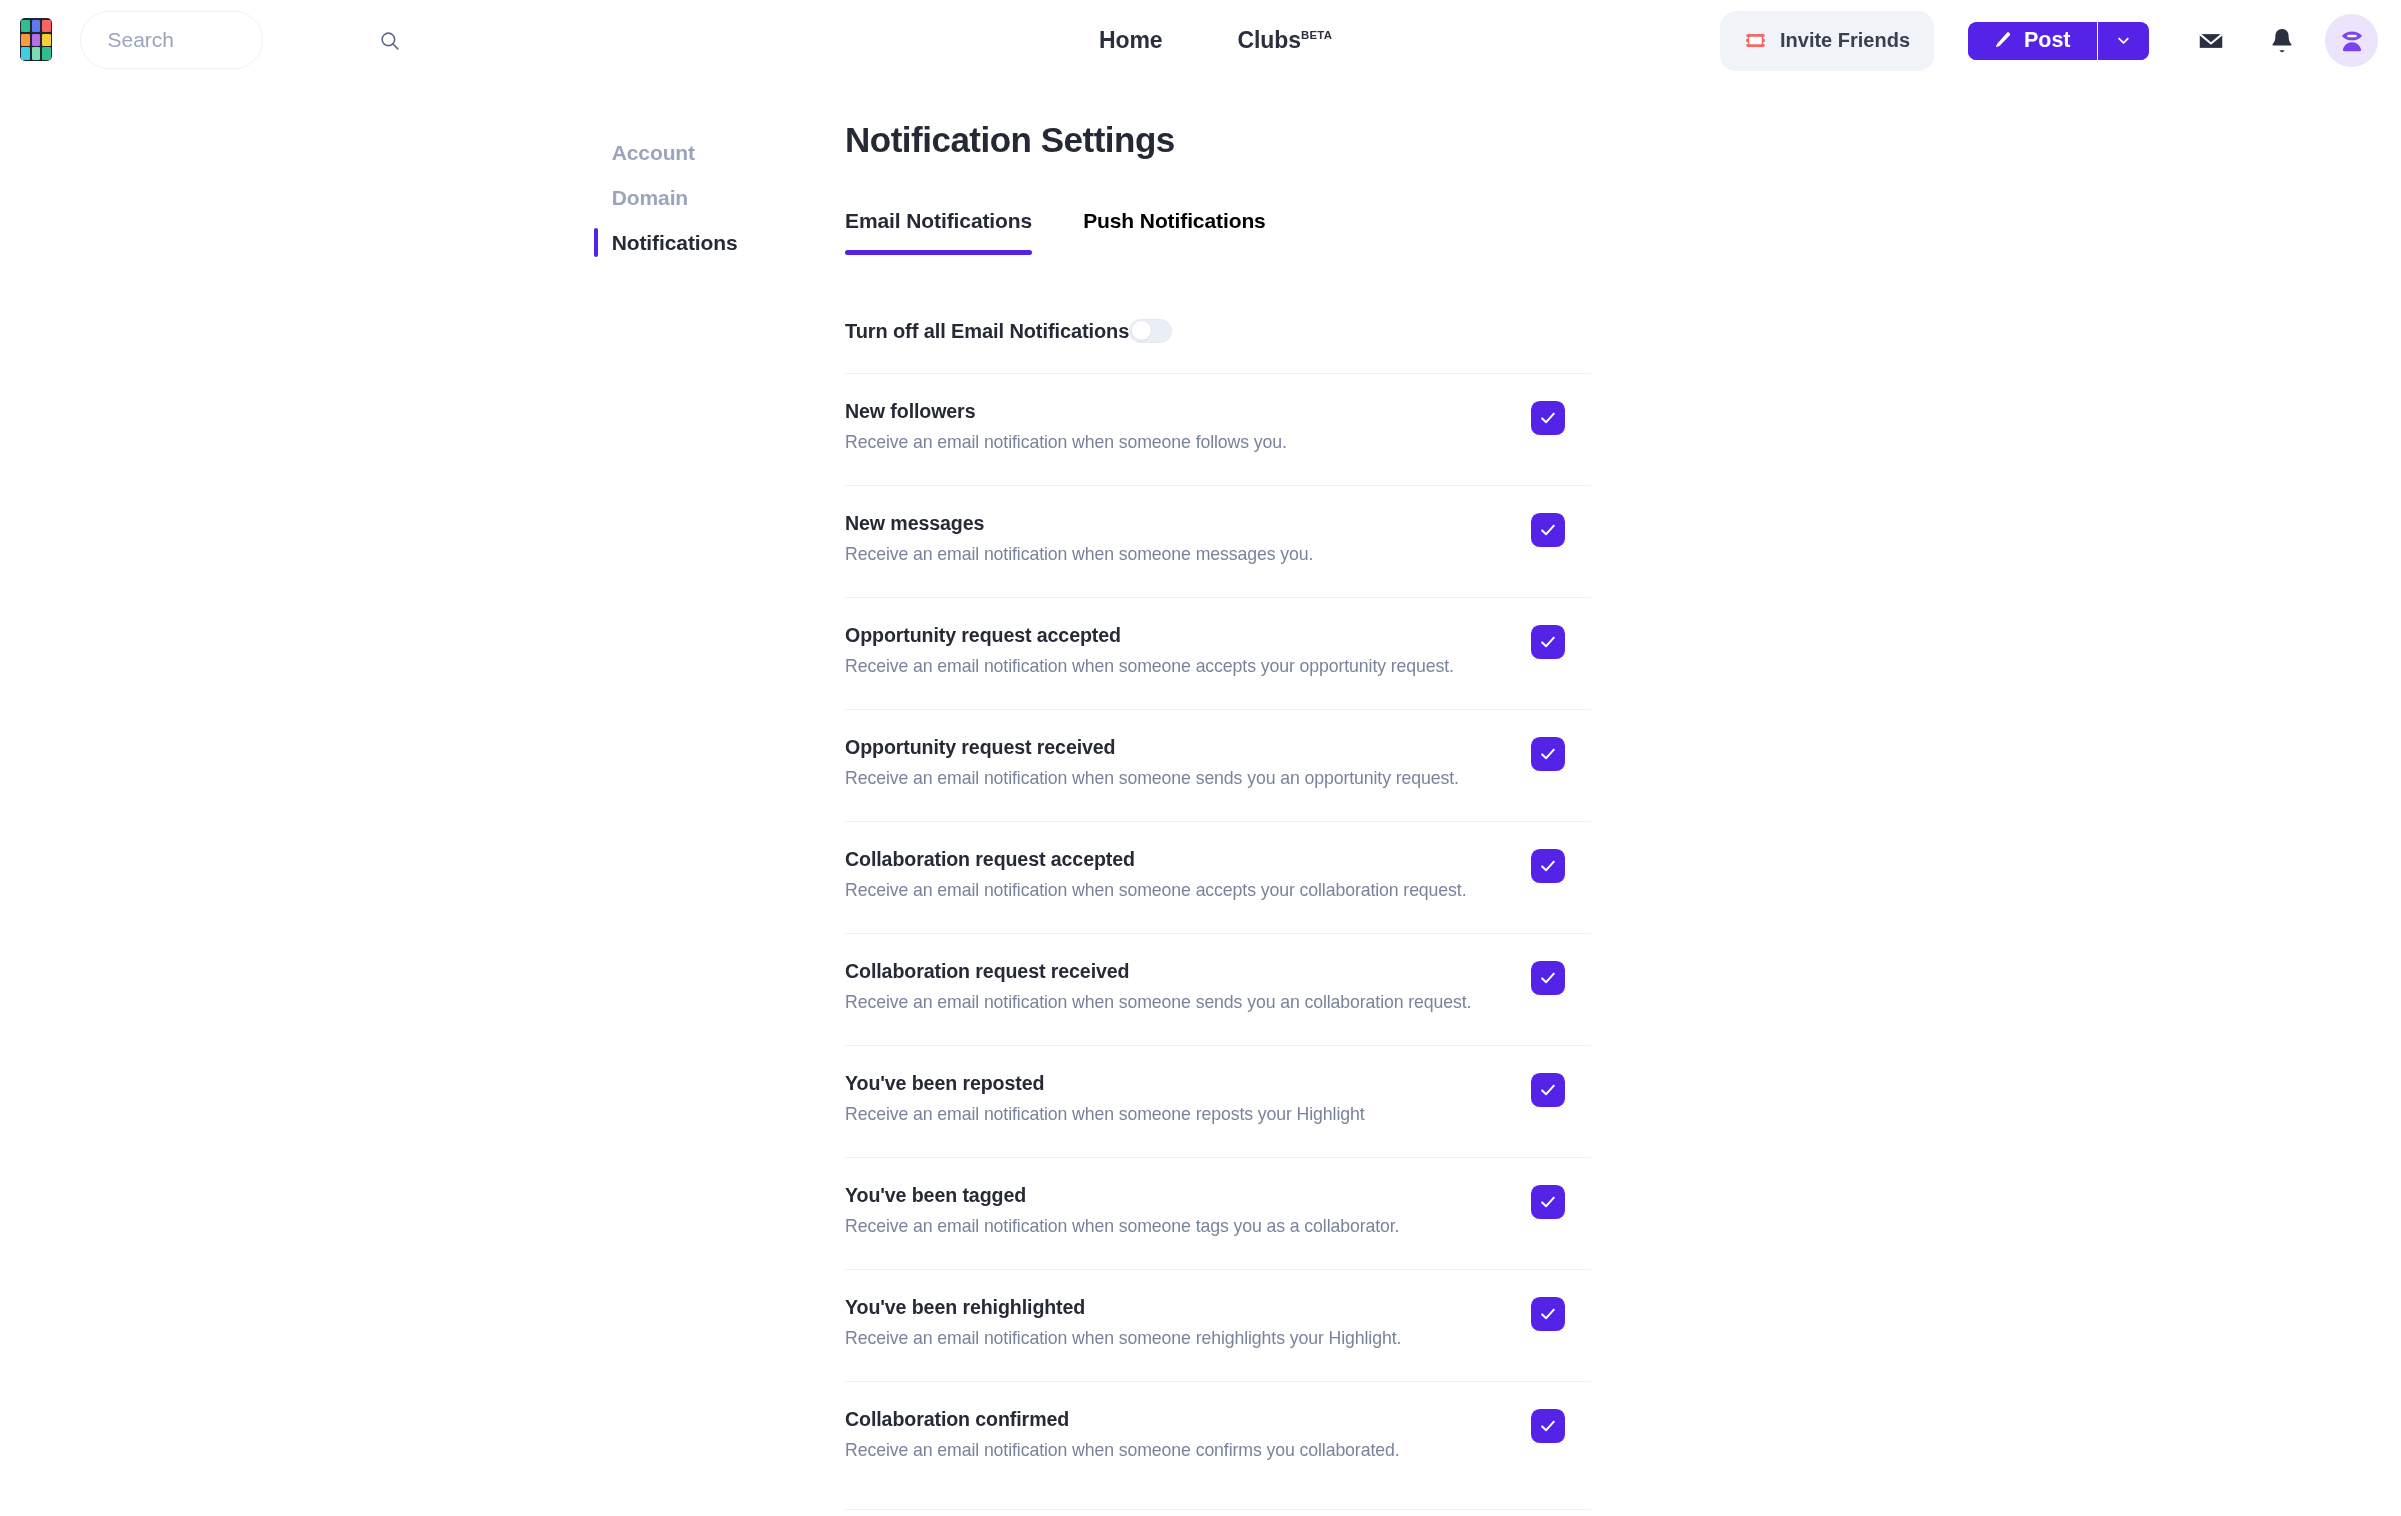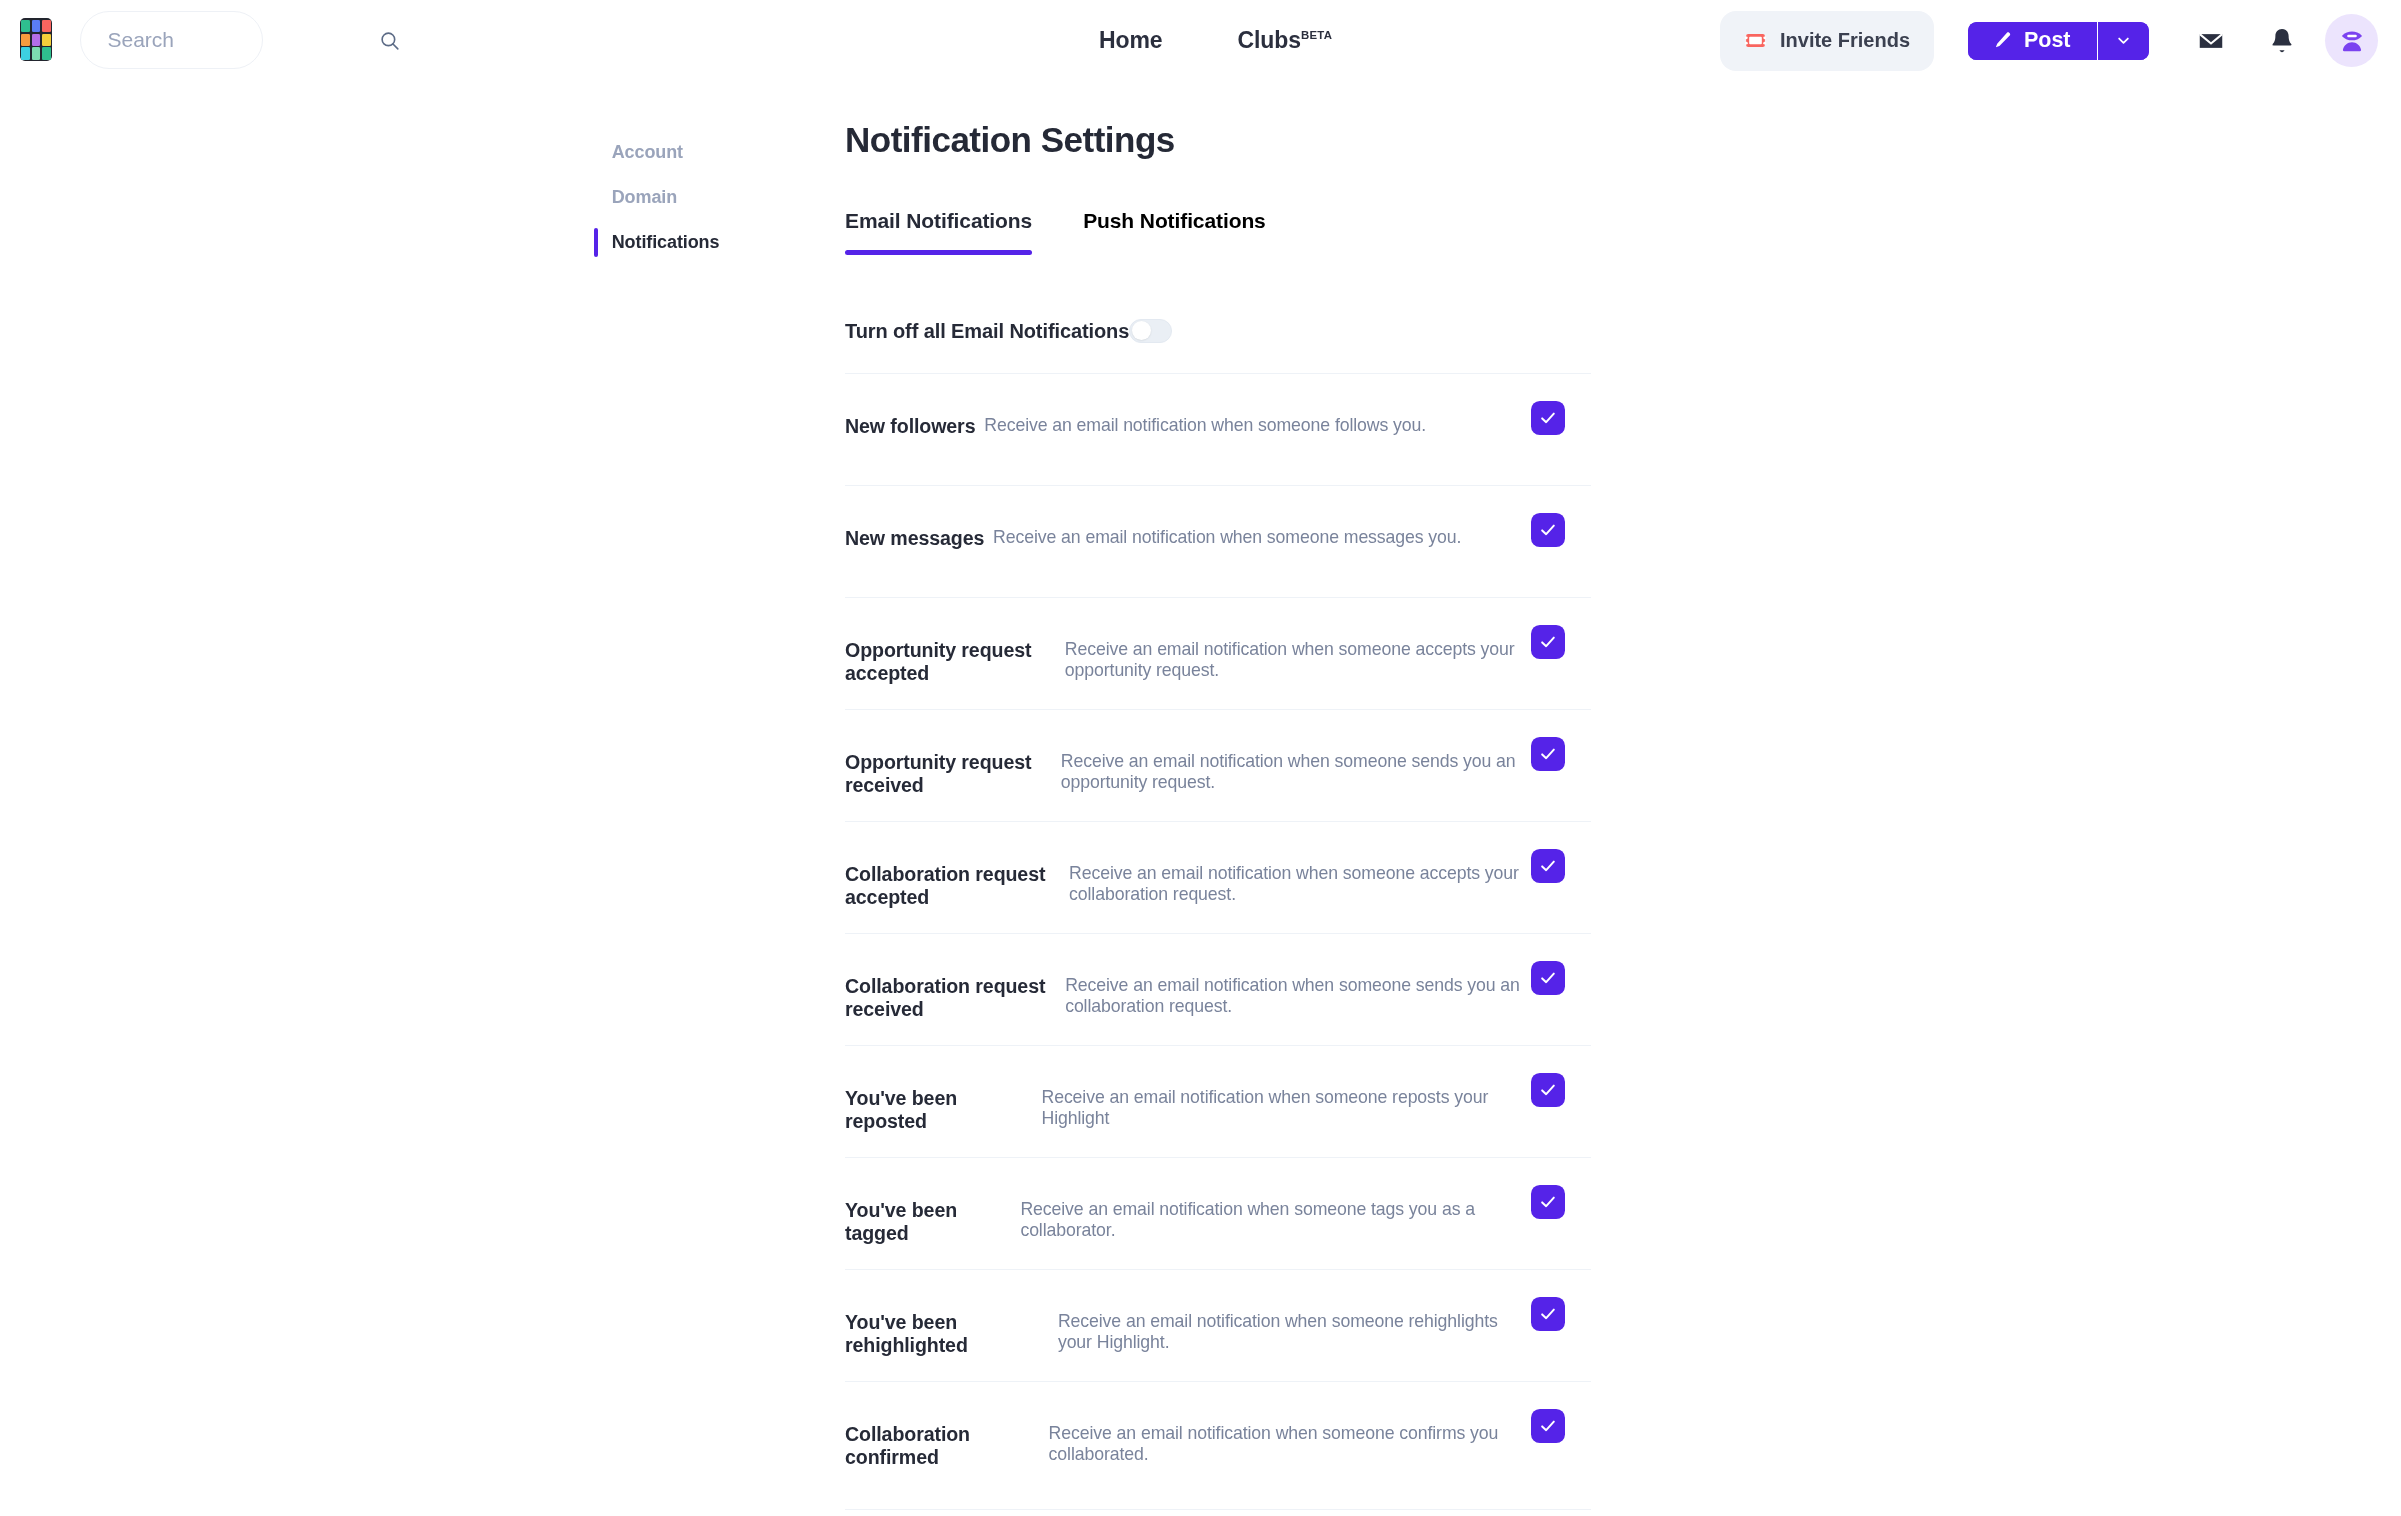--- a/index.html
+++ b/index.html
@@ -201,21 +201,21 @@
   }
   .side-item {
     position: relative;
     height: 45px;
     display: flex;
     align-items: center;
     padding-left: 17.7px;
     cursor: pointer;
   }
   .side-label {
-    font-size: 18px;
+    font-size: 21px;
     font-weight: 700;
     color: #9aa4bb;
     letter-spacing: -0.1px;
   }
   .side-item.active .side-label { color: #262a37; }
   .side-marker {
     position: absolute;
     left: 0;
     top: 8.2px;
     width: 4.4px;
@@ -306,21 +306,21 @@
 
   .notif-row {
     height: 112px;
     display: flex;
     align-items: flex-start;
     justify-content: space-between;
     border-top: 1.3px solid #eef2f7;
     padding-top: 26.5px;
     padding-right: 26.5px;
   }
-  .notif-texts { display: flex; flex-direction: row; gap: 8.8px; margin-top: 15px; }
+  .notif-texts { display: flex; flex-direction: column; gap: 8.8px; }
   .notif-title {
     font-size: 19.6px;
     font-weight: 700;
     color: #262a37;
     letter-spacing: -0.1px;
   }
   .notif-desc {
     font-size: 17.7px;
     font-weight: 400;
     color: #79839b;

